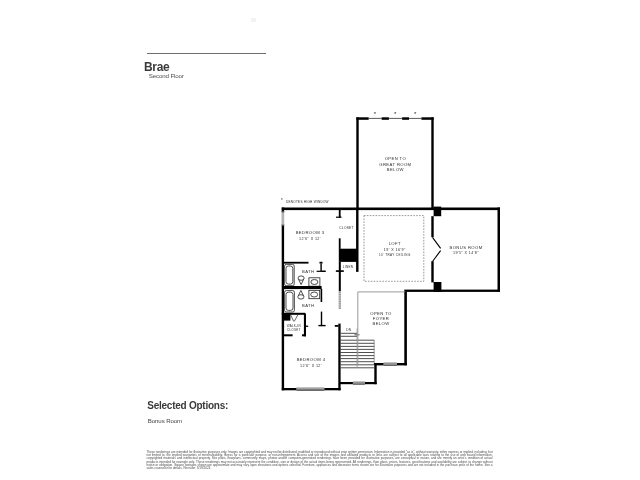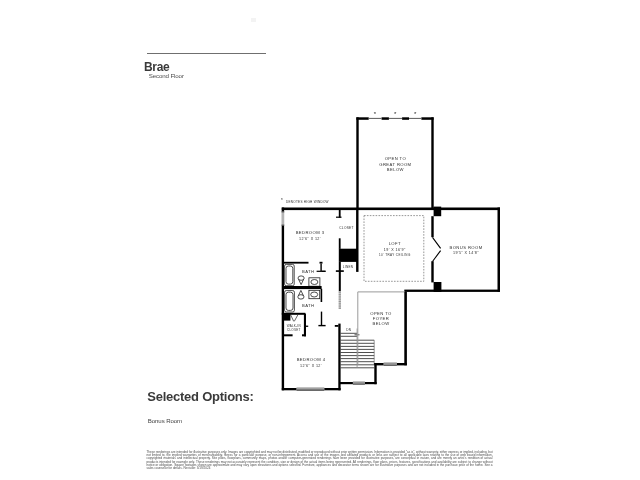--- a/index.html
+++ b/index.html
@@ -244,19 +244,19 @@
   </g>
 
   <g>
     <rect x="322.0" y="270.7" width="3.5" height="1.2" fill="#000"></rect>
     <rect x="336" y="270.5" width="7.6" height="1.2" fill="#000"></rect>
   </g>
 
   </g>
 </svg>
 
-<div class="abs" style="left:147.3px;top:389px;font-size:13px;font-weight:bold;color:#3a3a3a;letter-spacing:-0.25px;">Selected Options:</div>
+<div class="abs" style="left:147.3px;top:400px;font-size:10px;font-weight:bold;color:#3a3a3a;letter-spacing:-0.25px;">Selected Options:</div>
 
 <div class="abs" style="left:147.8px;top:417.4px;font-size:6.1px;color:#444;letter-spacing:-0.1px;">Bonus Room</div>
 
 <div class="abs" style="left:146.5px;top:450.8px;width:346px;font-size:3.05px;line-height:3.32px;color:#4a4a4a;text-align:justify;">
 These renderings are intended for illustrative purposes only. Images are copyrighted and may not be distributed, modified or reproduced without prior written permission. Information is provided "as is", without warranty, either express or implied, including, but not limited to, the implied warranties of merchantability, fitness for a particular purpose, or non-infringement. Access and use of the images and affiliated products or links are subject to all applicable laws relating to the use of web based information, copyrighted materials and intellectual property. Site plans, floorplans, community maps, photos and/or computer-generated renderings have been provided for illustrative purposes, are conceptual in nature, and are merely an artist's rendition of actual products intended for example only. These renderings may not accurately represent the condition, size or design of the actual items being represented. All renderings, floor plans, prices, features, specifications and availability are subject to change without notice or obligation. Square footages shown are approximate and may vary upon elevations and options selected. Furniture, appliances and decorator items shown are for illustrative purposes and are not included in the purchase price of the home. See a sales counselor for details. Revision: 3/19/2024
 </div>
 
 </body></html>

